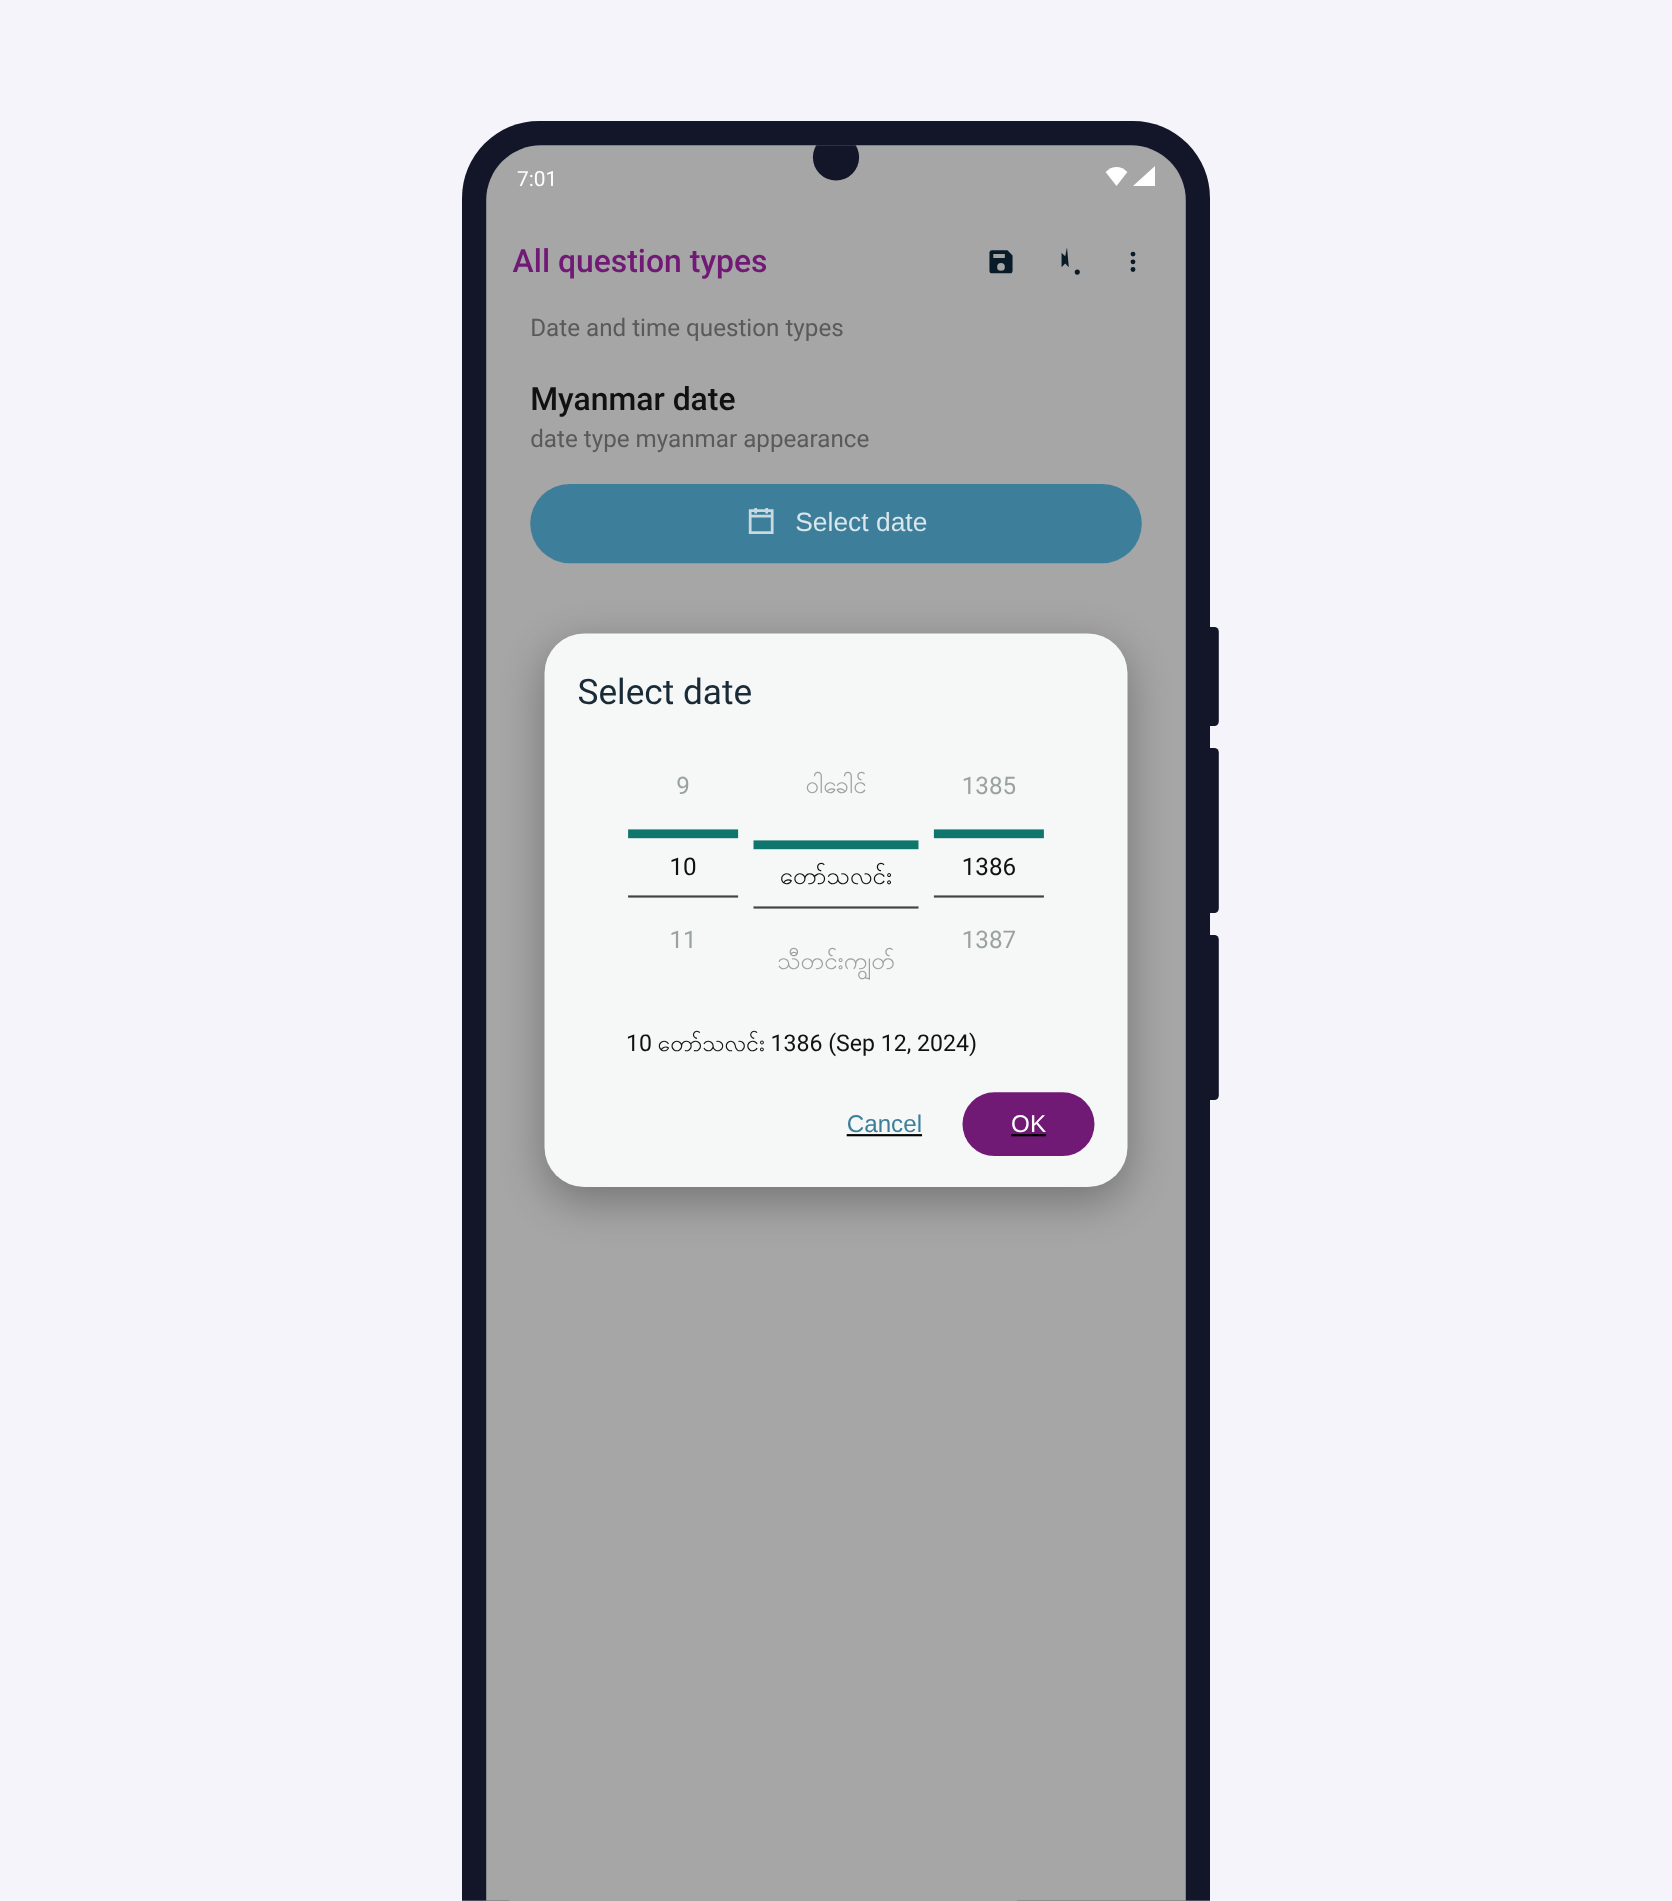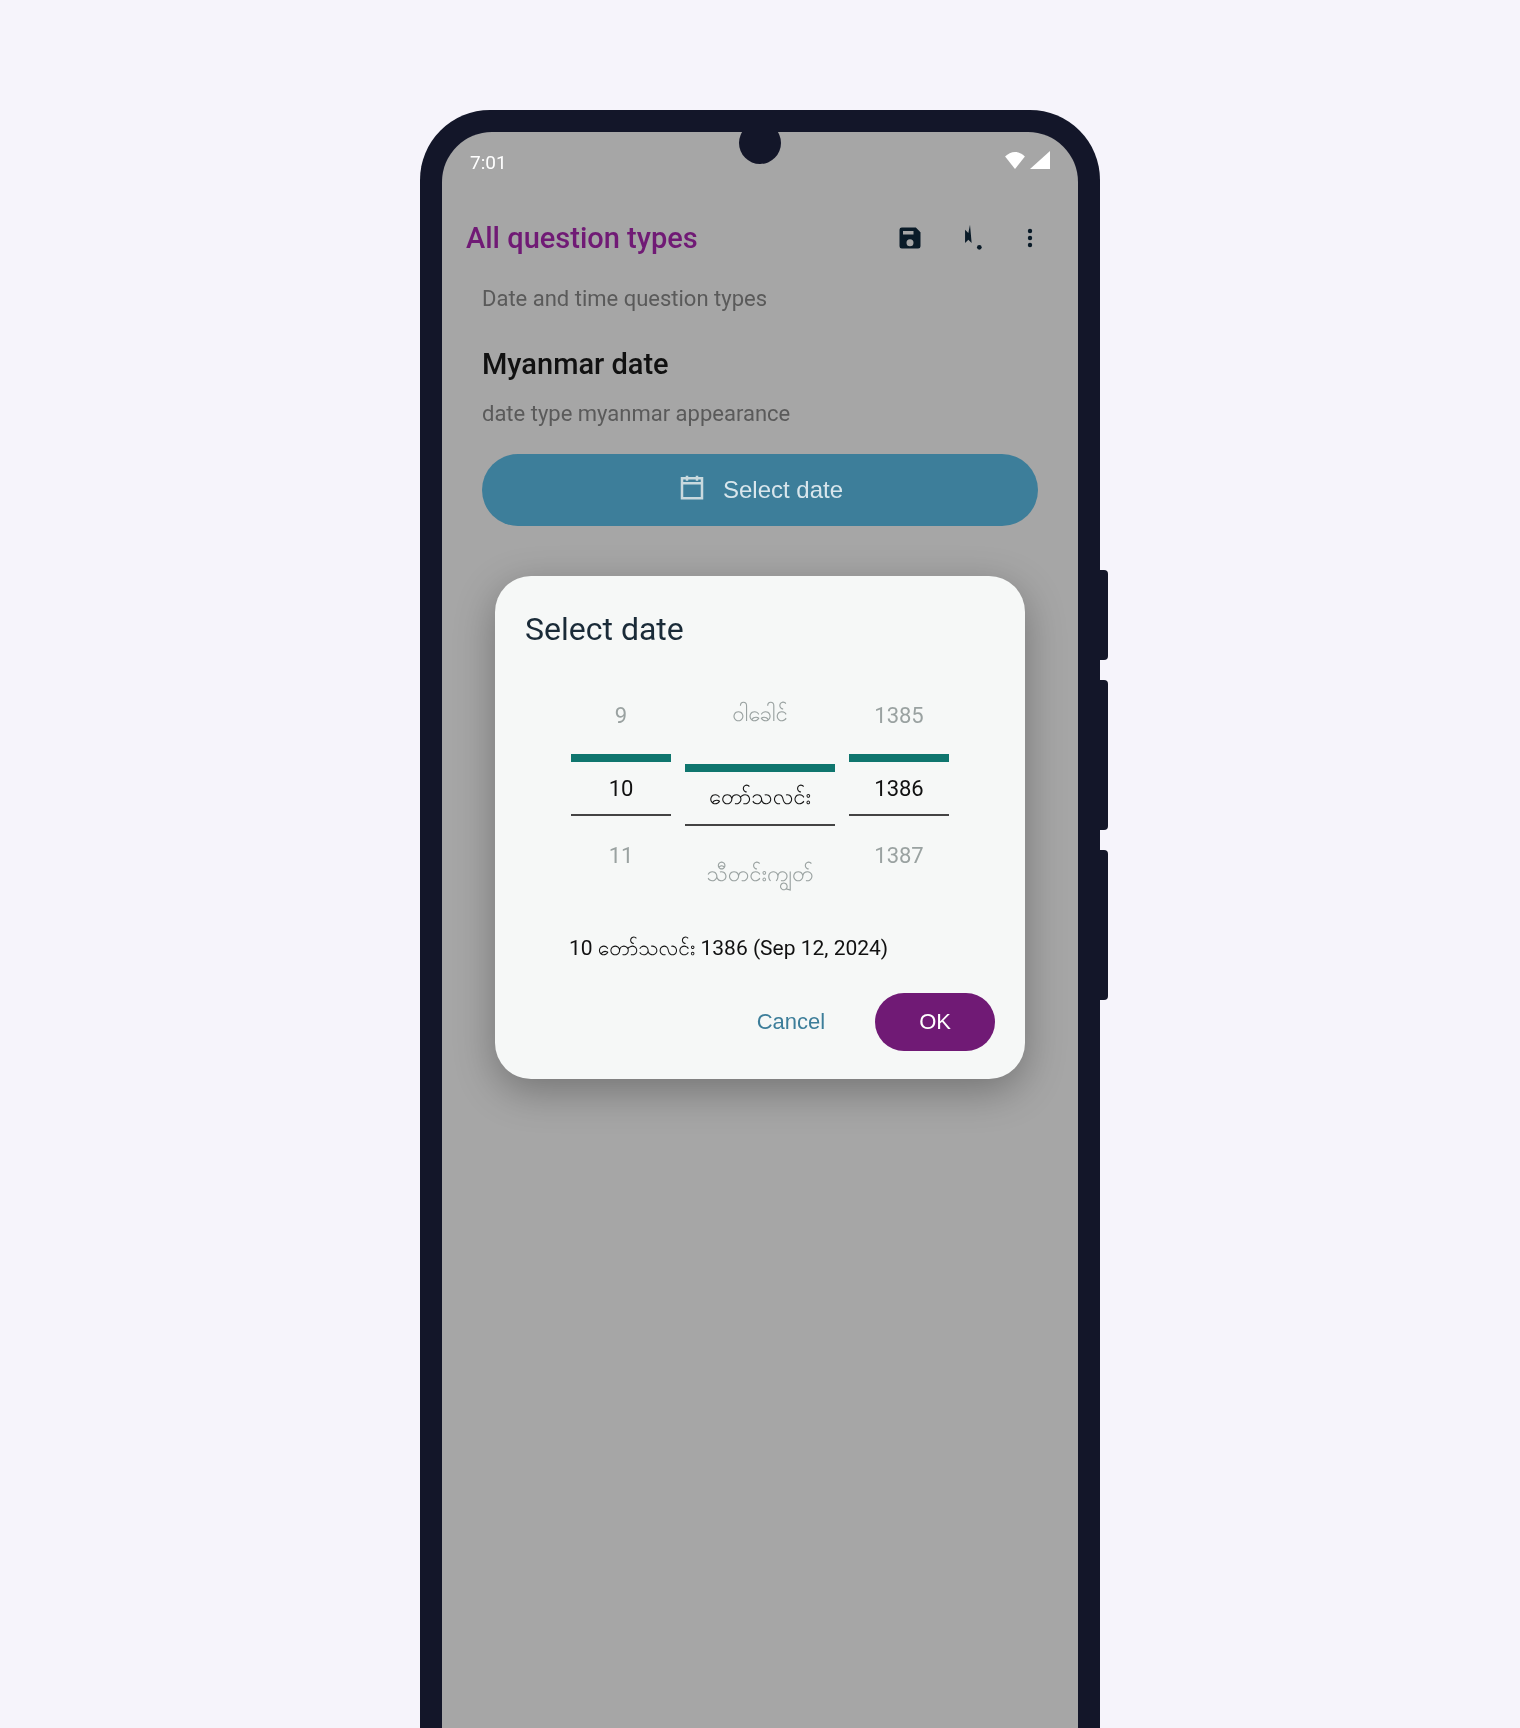--- a/index.html
+++ b/index.html
@@ -85,21 +85,21 @@
   .content { padding: 8px 40px; }
   .section-label {
     font-size: 22px;
     color: #5a5a5a;
     margin-bottom: 36px;
   }
   .question-title {
     font-size: 29px;
     font-weight: 500;
     color: #111;
-    margin-bottom: 20px;
+    margin-bottom: 6px;
   }
   .question-sub {
     font-size: 22px;
     color: #5a5a5a;
     margin-bottom: 28px;
   }
   .select-btn {
     width: 100%;
     height: 72px;
     background: #3d7e9a;
@@ -163,21 +163,22 @@
     font-size: 21px;
     color: #111;
     text-align: left;
     padding-left: 44px;
     margin-bottom: 28px;
   }
   .dialog-actions {
     display: flex;
     justify-content: flex-end;
     align-items: center;
-    gap: 30px;
+    gap: 17px;
+    text-decoration: underline;
   }
   .cancel-btn {
     background: none;
     border: none;
     color: #3d7e9a;
     font-size: 22px;
     font-weight: 500;
     padding: 12px 20px;
     cursor: pointer;
   }

